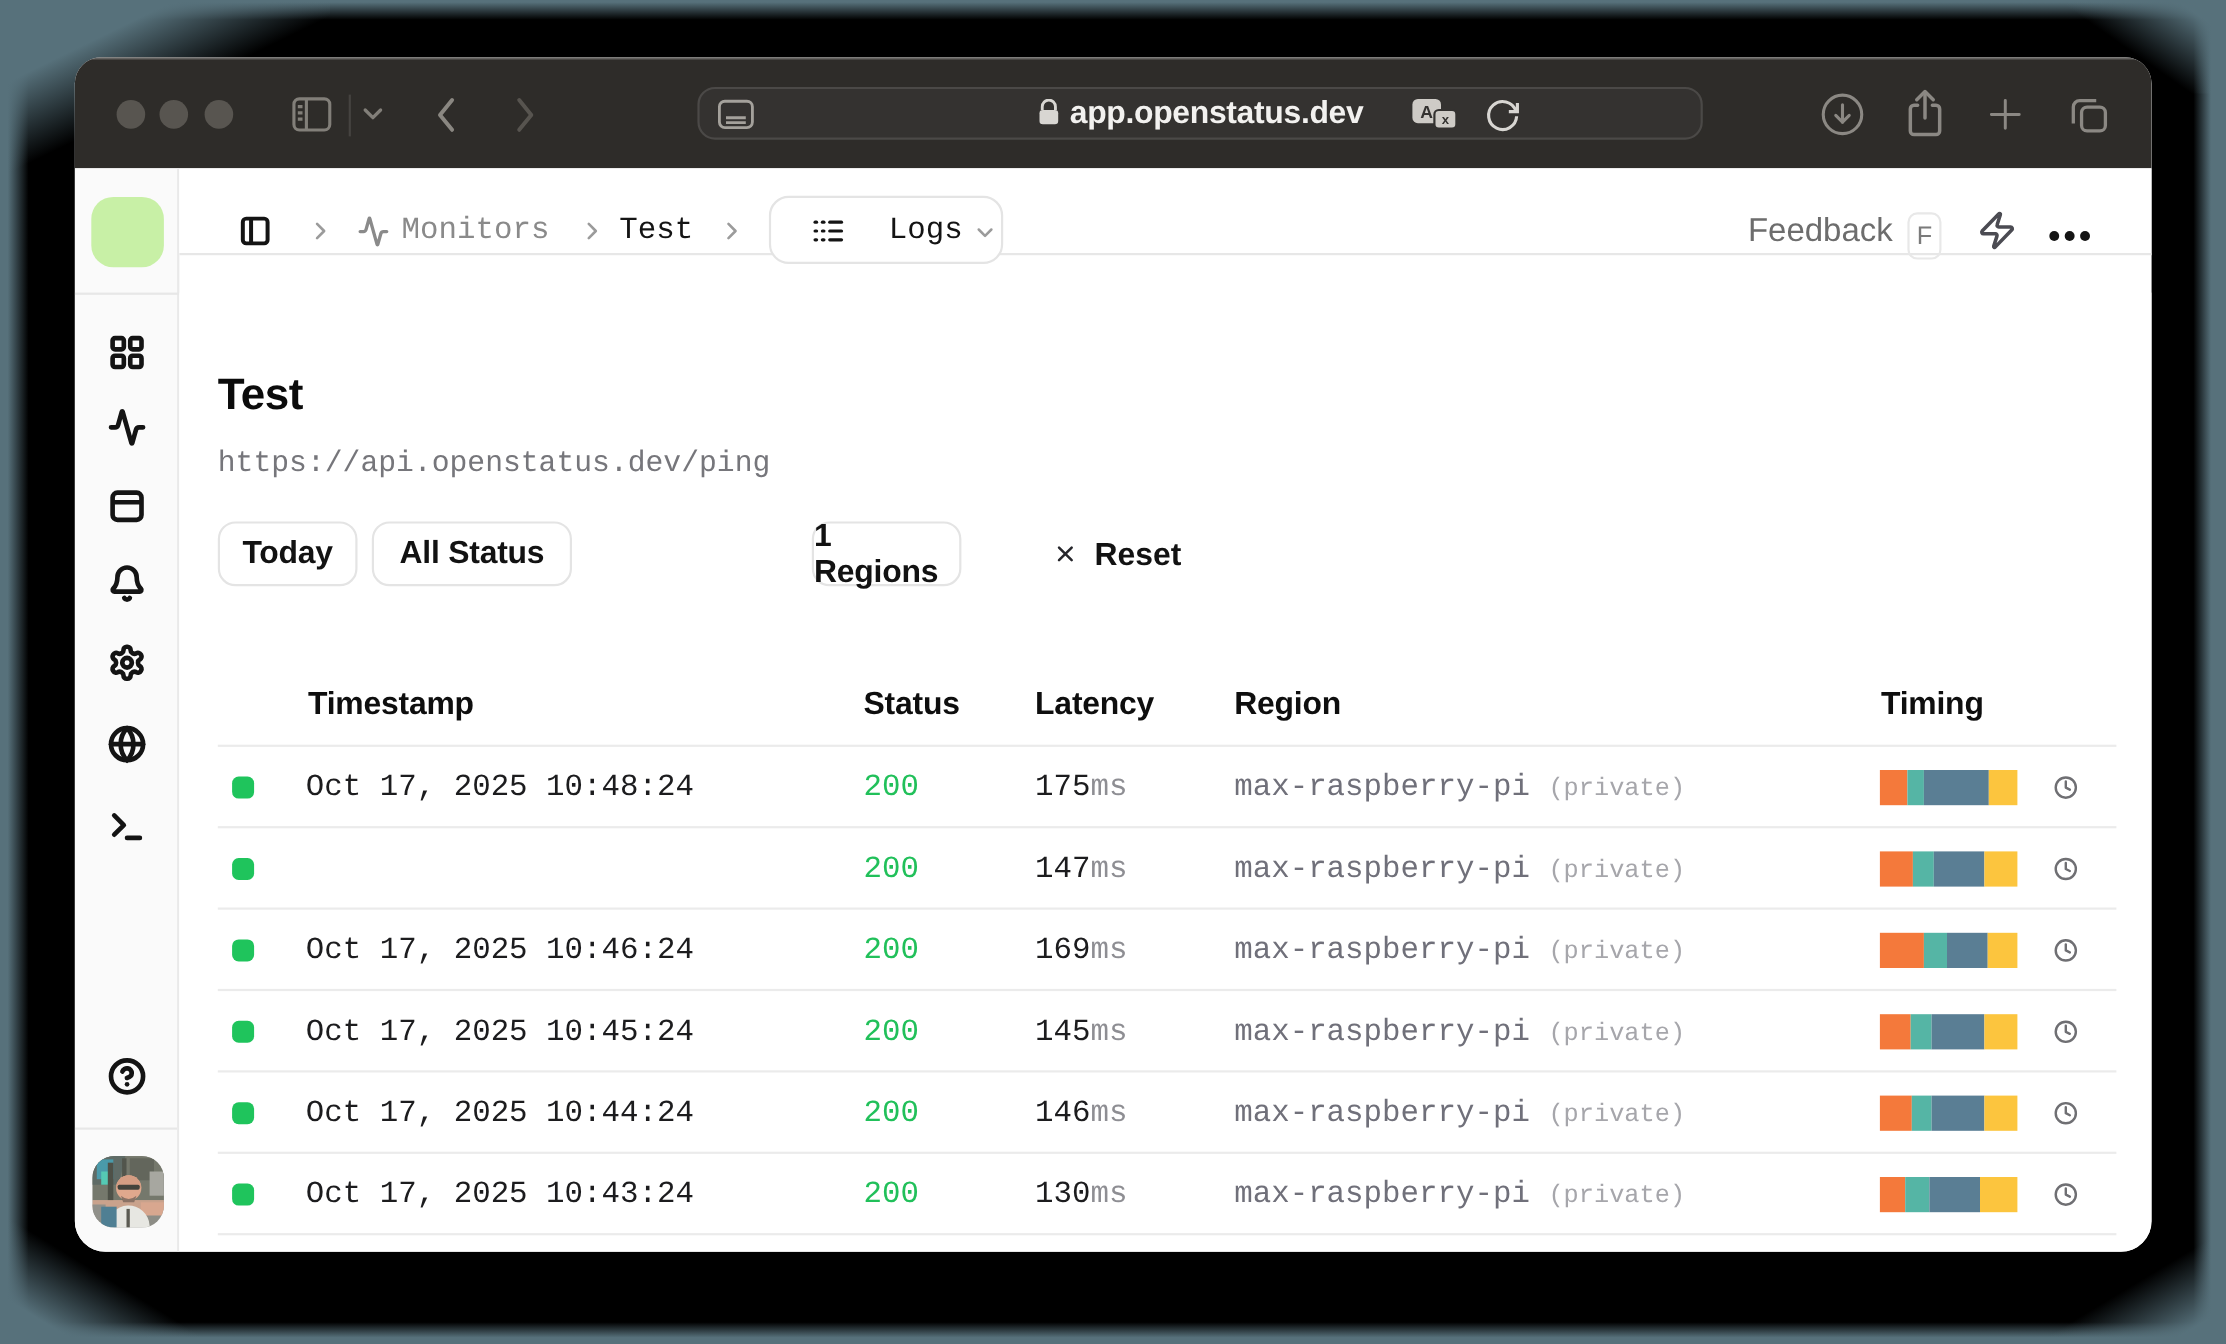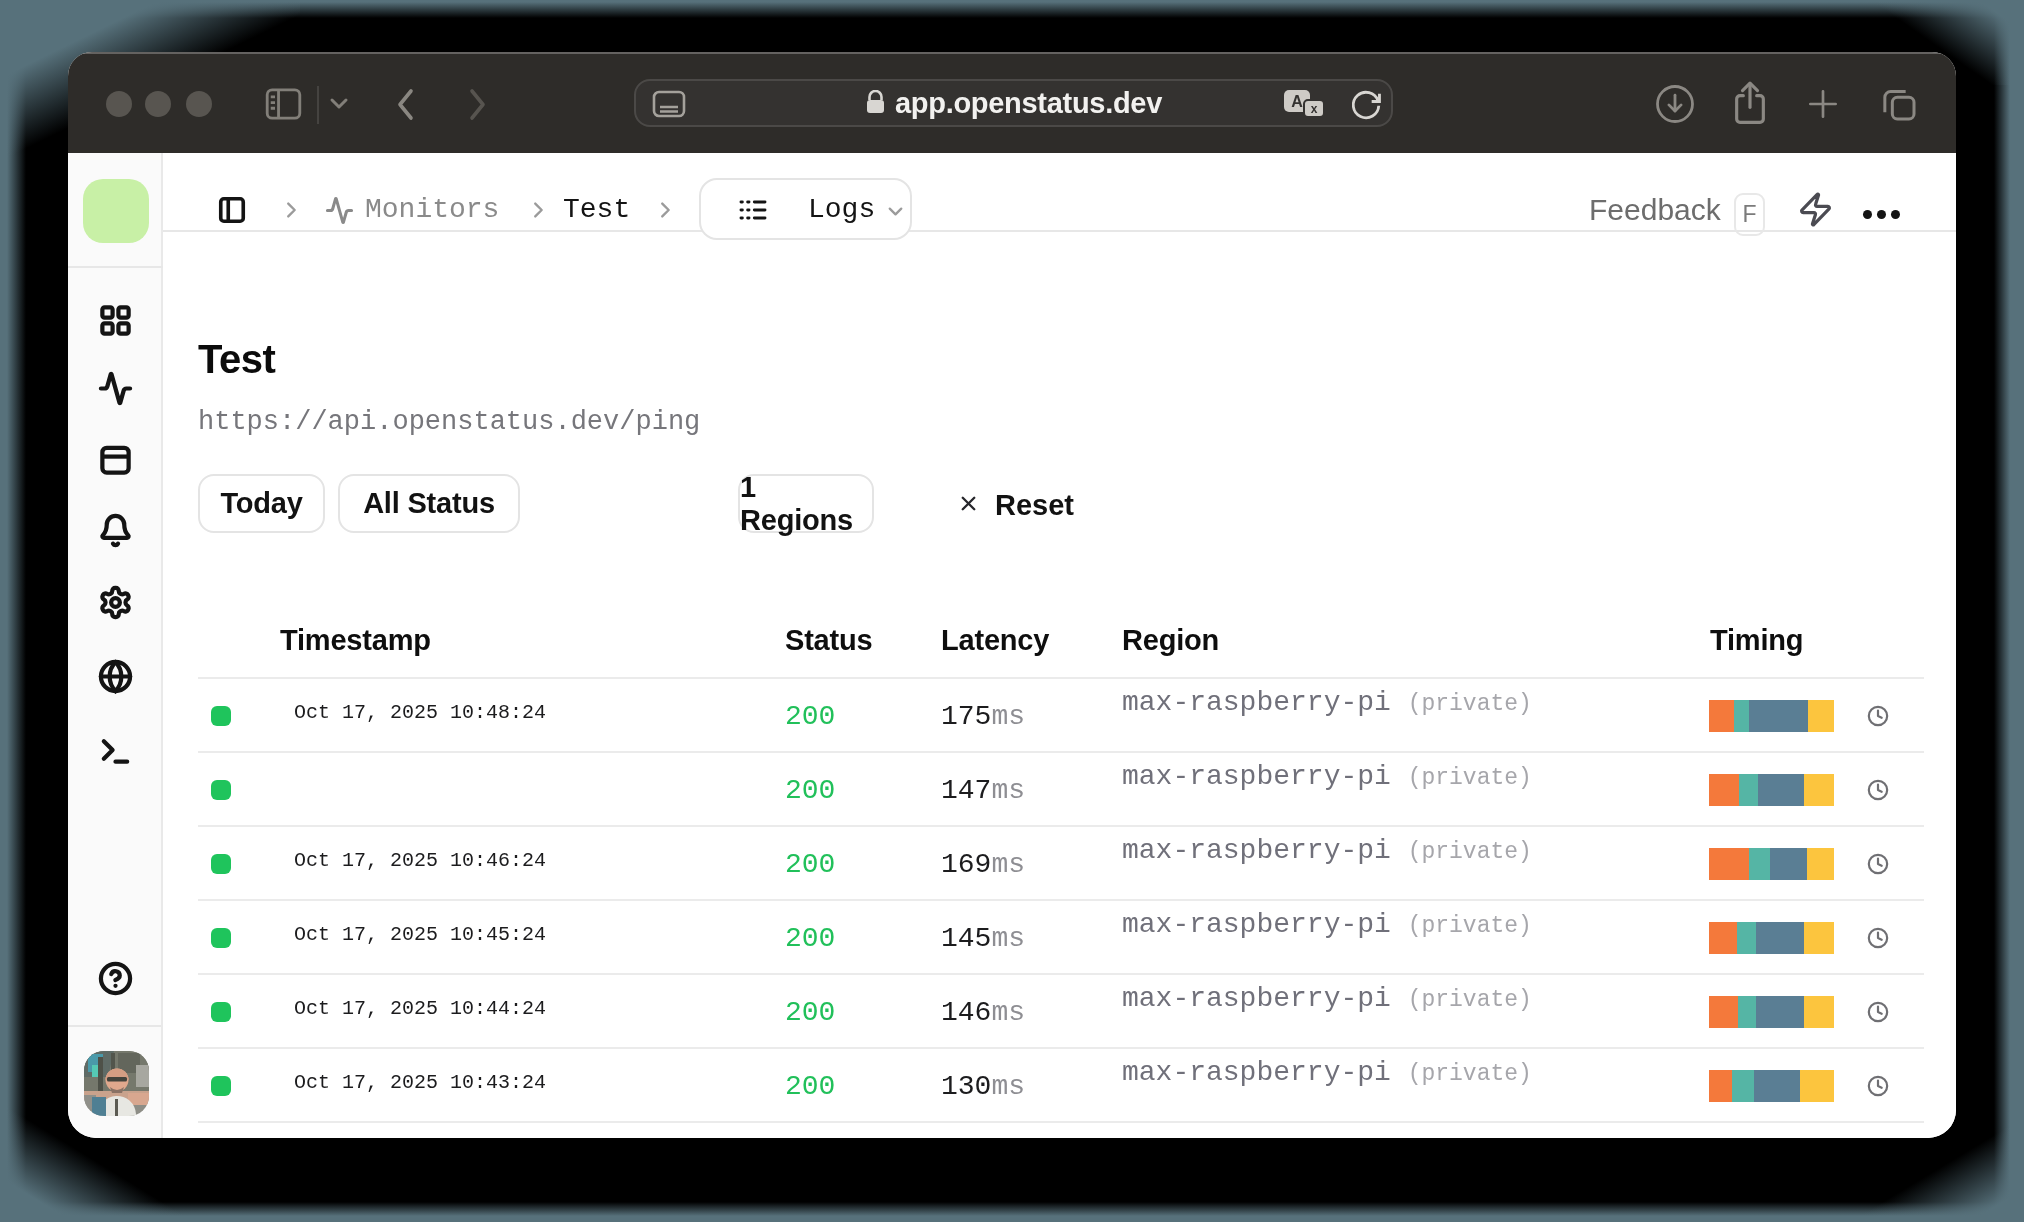--- a/index.html
+++ b/index.html
@@ -27,44 +27,44 @@
 
   #win { position:absolute; left:68px; top:52px; width:1888px; height:1086px;
     border-radius:24px 24px 28px 28px; background:#fff; overflow:hidden; }
 
   
   #tb { position:absolute; left:0; top:0; width:100%; height:101px; background:#2e2c29;
         box-shadow: inset 0 2px 0 rgba(255,255,255,0.26); }
   .tl { position:absolute; top:39px; width:26px; height:26px; border-radius:50%; background:#585550; }
   #tb svg { position:absolute; }
   #tb .inflex svg { position:static; }
-  #urlbar { position:absolute; left:566px; top:27px; width:759px; height:48px;
+  #urlbar { position:absolute; left:566px; top:27px; width:914px; height:48px;
     background:#343230; border:2px solid #4b4947; border-radius:16px; }
 
   
   #side { position:absolute; left:0; top:101px; width:95px; bottom:0; background:#fafafa;
     border-right:2px solid #e9e9e9; }
   #hdr  { position:absolute; left:95px; top:101px; right:0; height:79px; background:#fff;
     border-bottom:2px solid #e7e7e7; }
   #sidehr { position:absolute; left:0; top:214px; width:95px; height:0; border-top:2px solid #e7e7e7; }
   #avatar-green { position:absolute; left:15px; top:26px; width:66px; height:64px;
      border-radius:20px; background:#c8f0a6; }
   .sicon { position:absolute; left:30px; width:35px; height:35px; }
   #main { position:absolute; left:95px; top:214px; right:0; bottom:0; background:#fff; }
   .fbtn { position:absolute; top:208px; height:59px; border:2px solid #e4e4e4; border-radius:16px;
     background:#fff; display:flex; align-items:center; justify-content:center;
     font-size:29px; font-weight:bold; color:#121212; letter-spacing:-0.2px; }
   .thead { position:absolute; top:358px; font-size:29px; font-weight:bold; color:#0e0e0e; letter-spacing:-0.2px; }
   .trow { position:absolute; left:35px; width:1726px; height:74px; border-bottom:2px solid #ebebeb; }
   .dot { position:absolute; left:13px; top:27px; width:20px; height:20px; border-radius:6px; background:#1fc45c; }
-  .ts { position:absolute; left:96px; top:22px; font-size:20px; color:#1c1c1e; font-family:"Liberation Mono",monospace; }
+  .ts { position:absolute; left:80px; top:22px; font-size:28px; color:#1c1c1e; font-family:"Liberation Mono",monospace; }
   .st { position:absolute; left:587px; top:22px; font-size:28px; color:#21c05a; font-family:"Liberation Mono",monospace; }
   .lat { position:absolute; left:743px; top:22px; font-size:28px; color:#1c1c1e; font-family:"Liberation Mono",monospace; }
   .lat span { color:#8e8e93; }
-  .reg { position:absolute; left:924px; top:8px; font-size:28px; color:#70707a; font-family:"Liberation Mono",monospace; }
+  .reg { position:absolute; left:924px; top:22px; font-size:28px; color:#70707a; font-family:"Liberation Mono",monospace; }
   .reg span { font-size:23px; color:#a6a6ab; }
   .bar { position:absolute; left:1511px; top:21px; width:125px; height:32px; display:flex; }
   .clock { position:absolute; left:1669px; top:26px; }
 </style>
 </head>
 <body>
 <div id="edge-l"></div>
 <div id="edge-r"></div>
 <div id="edge-t"></div>
 <div id="edge-b"></div>

